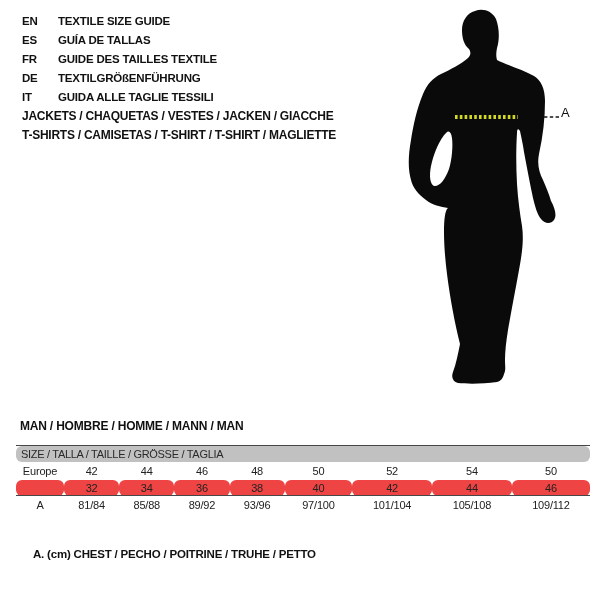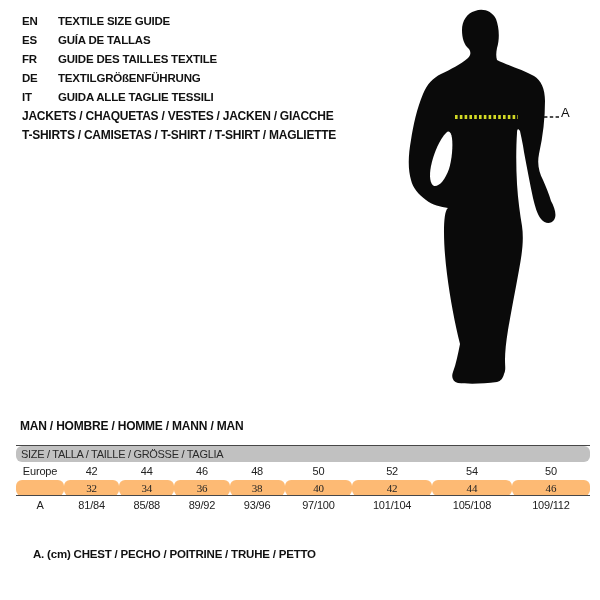--- a/index.html
+++ b/index.html
@@ -23,21 +23,21 @@
   .section-title{position:absolute;left:20px;top:419px;font-size:12px;font-weight:700;letter-spacing:-0.2px;white-space:nowrap;}
 
   
   table.size-table{position:absolute;left:16px;top:445px;width:574px;border-collapse:collapse;
                    font-size:11px;letter-spacing:-0.2px;color:#222;border-top:1px solid #474747;}
   table.size-table td{padding:0;vertical-align:middle;text-align:center;font-weight:400;border-radius:6px;}
   td.lbl{text-align:left;padding-left:5px;}
   tr.thead td{background:#c1c1c1;text-align:left;padding-left:5px;height:16px;letter-spacing:-0.3px;color:#2a2a2a;}
   tr.r-europe td{height:18px;background:#fff;}
   tr.r-us td{height:17px;background:#e7e7e7;}
-  tr.r-num td{height:15px;background:#fdba74;font-family:Liberation Serif, serif;}
+  tr.r-num td{height:15px;background:#ef4444;}
   tr.r-a td{height:18px;background:#fff;border-top:1px solid #474747;}
 
   
   .footnote{position:absolute;left:33px;top:548px;font-size:11.5px;font-weight:700;letter-spacing:-0.2px;white-space:nowrap;}
 </style>
 </head>
 <body>
 
 <div id="stage">
 

